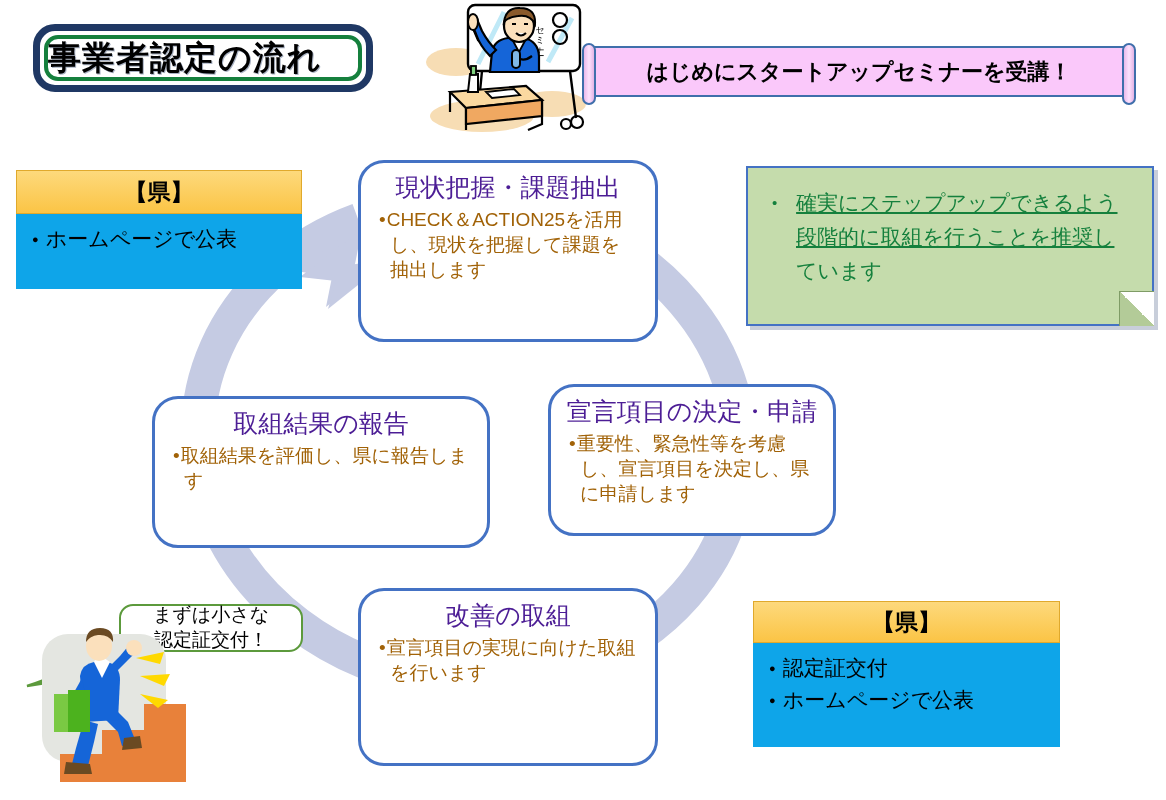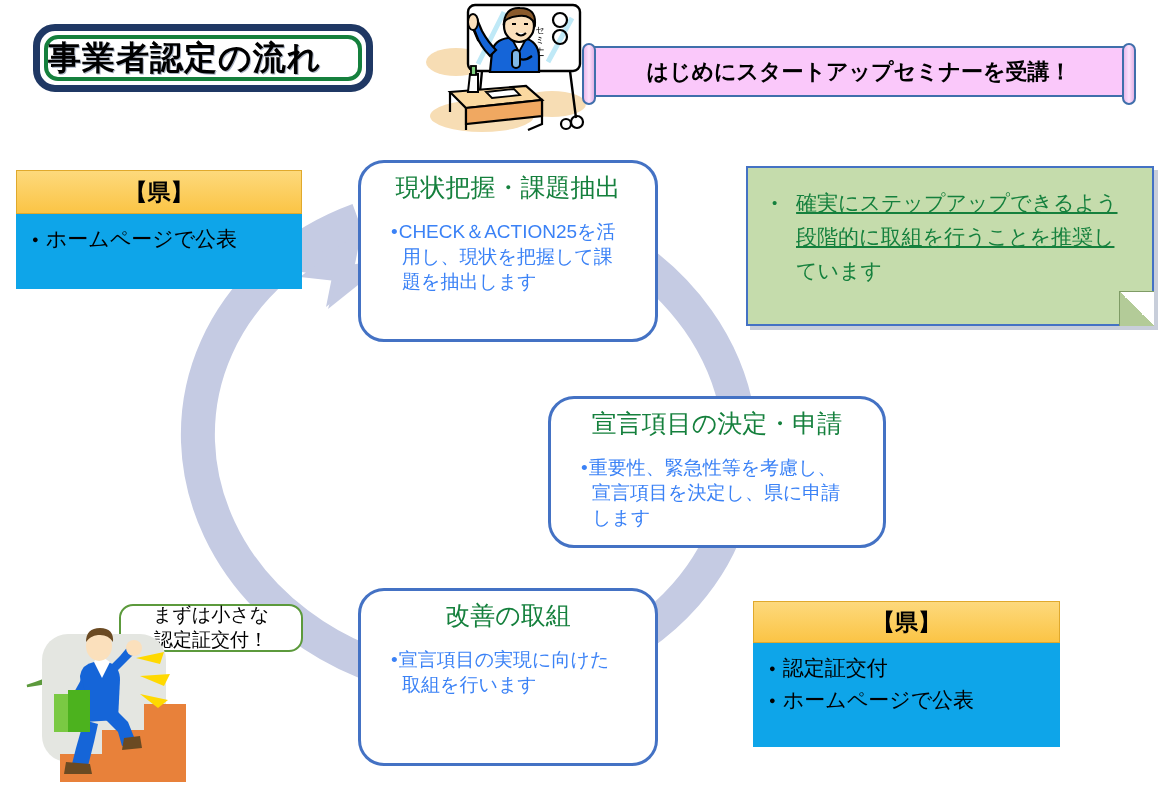--- a/index.html
+++ b/index.html
@@ -64,35 +64,35 @@
 
   
   .proc-box{
     border:3px solid #4472c4;
     border-radius:26px;
     background:#ffffff;
     box-sizing:border-box;
     padding:8px 14px 10px 14px;
   }
   .proc-title{
-    text-align:center;font-size:25px;font-weight:normal;color:#15803d;
+    text-align:center;font-size:25px;font-weight:normal;color:#4c1d95;
     line-height:1.18;margin:2px 0 4px 0;white-space:nowrap;
   }
   .proc-body{
-    font-size:19px;line-height:1.34;color:#3b82f6;
-    margin:16px;padding:0;list-style:none;
+    font-size:19px;line-height:1.34;color:#a16207;
+    margin:4px;padding:0;list-style:none;
   }
   .proc-body li{
     text-indent:-11px;padding-left:11px;
   }
   .proc-body li::before{content:"•";margin-right:1px;}
 
   #box-assess{left:358px;top:160px;width:300px;height:182px;}
   #box-report{left:152px;top:396px;width:338px;height:152px;}
-  #box-declare{left:548px;top:396px;width:338px;height:152px;}
+  #box-declare{left:548px;top:384px;width:288px;height:152px;}
   #box-improve{left:358px;top:588px;width:300px;height:178px;}
 
   
   .pref-box{box-sizing:border-box;}
   .pref-head{
     background:linear-gradient(to bottom,#fdd97c,#fbc445);
     border:1px solid #e0a92c;
     box-sizing:border-box;
     display:flex;align-items:center;justify-content:center;
     font-size:23px;font-weight:bold;color:#000;
@@ -263,20 +263,26 @@
     <ul>
       <li>
         <span class="u">確実にステップアップできるよう</span><br>
         <span class="u">段階的に取組を行うことを推奨し</span><br>
         <span>ています</span>
       </li>
     </ul>
     <div class="fold"></div>
   </div>
 
+  <div class="abs proc-box" id="box-report">
+    <div class="proc-title">取組結果の報告</div>
+    <ul class="proc-body">
+      <li>取組結果を評価し、県に報告します</li>
+    </ul>
+  </div>
 
   <div class="abs proc-box" id="box-declare">
     <div class="proc-title">宣言項目の決定・申請</div>
     <ul class="proc-body">
       <li>重要性、緊急性等を考慮し、宣言項目を決定し、県に申請します</li>
     </ul>
   </div>
 
   <div class="abs proc-box" id="box-improve">
     <div class="proc-title">改善の取組</div>

